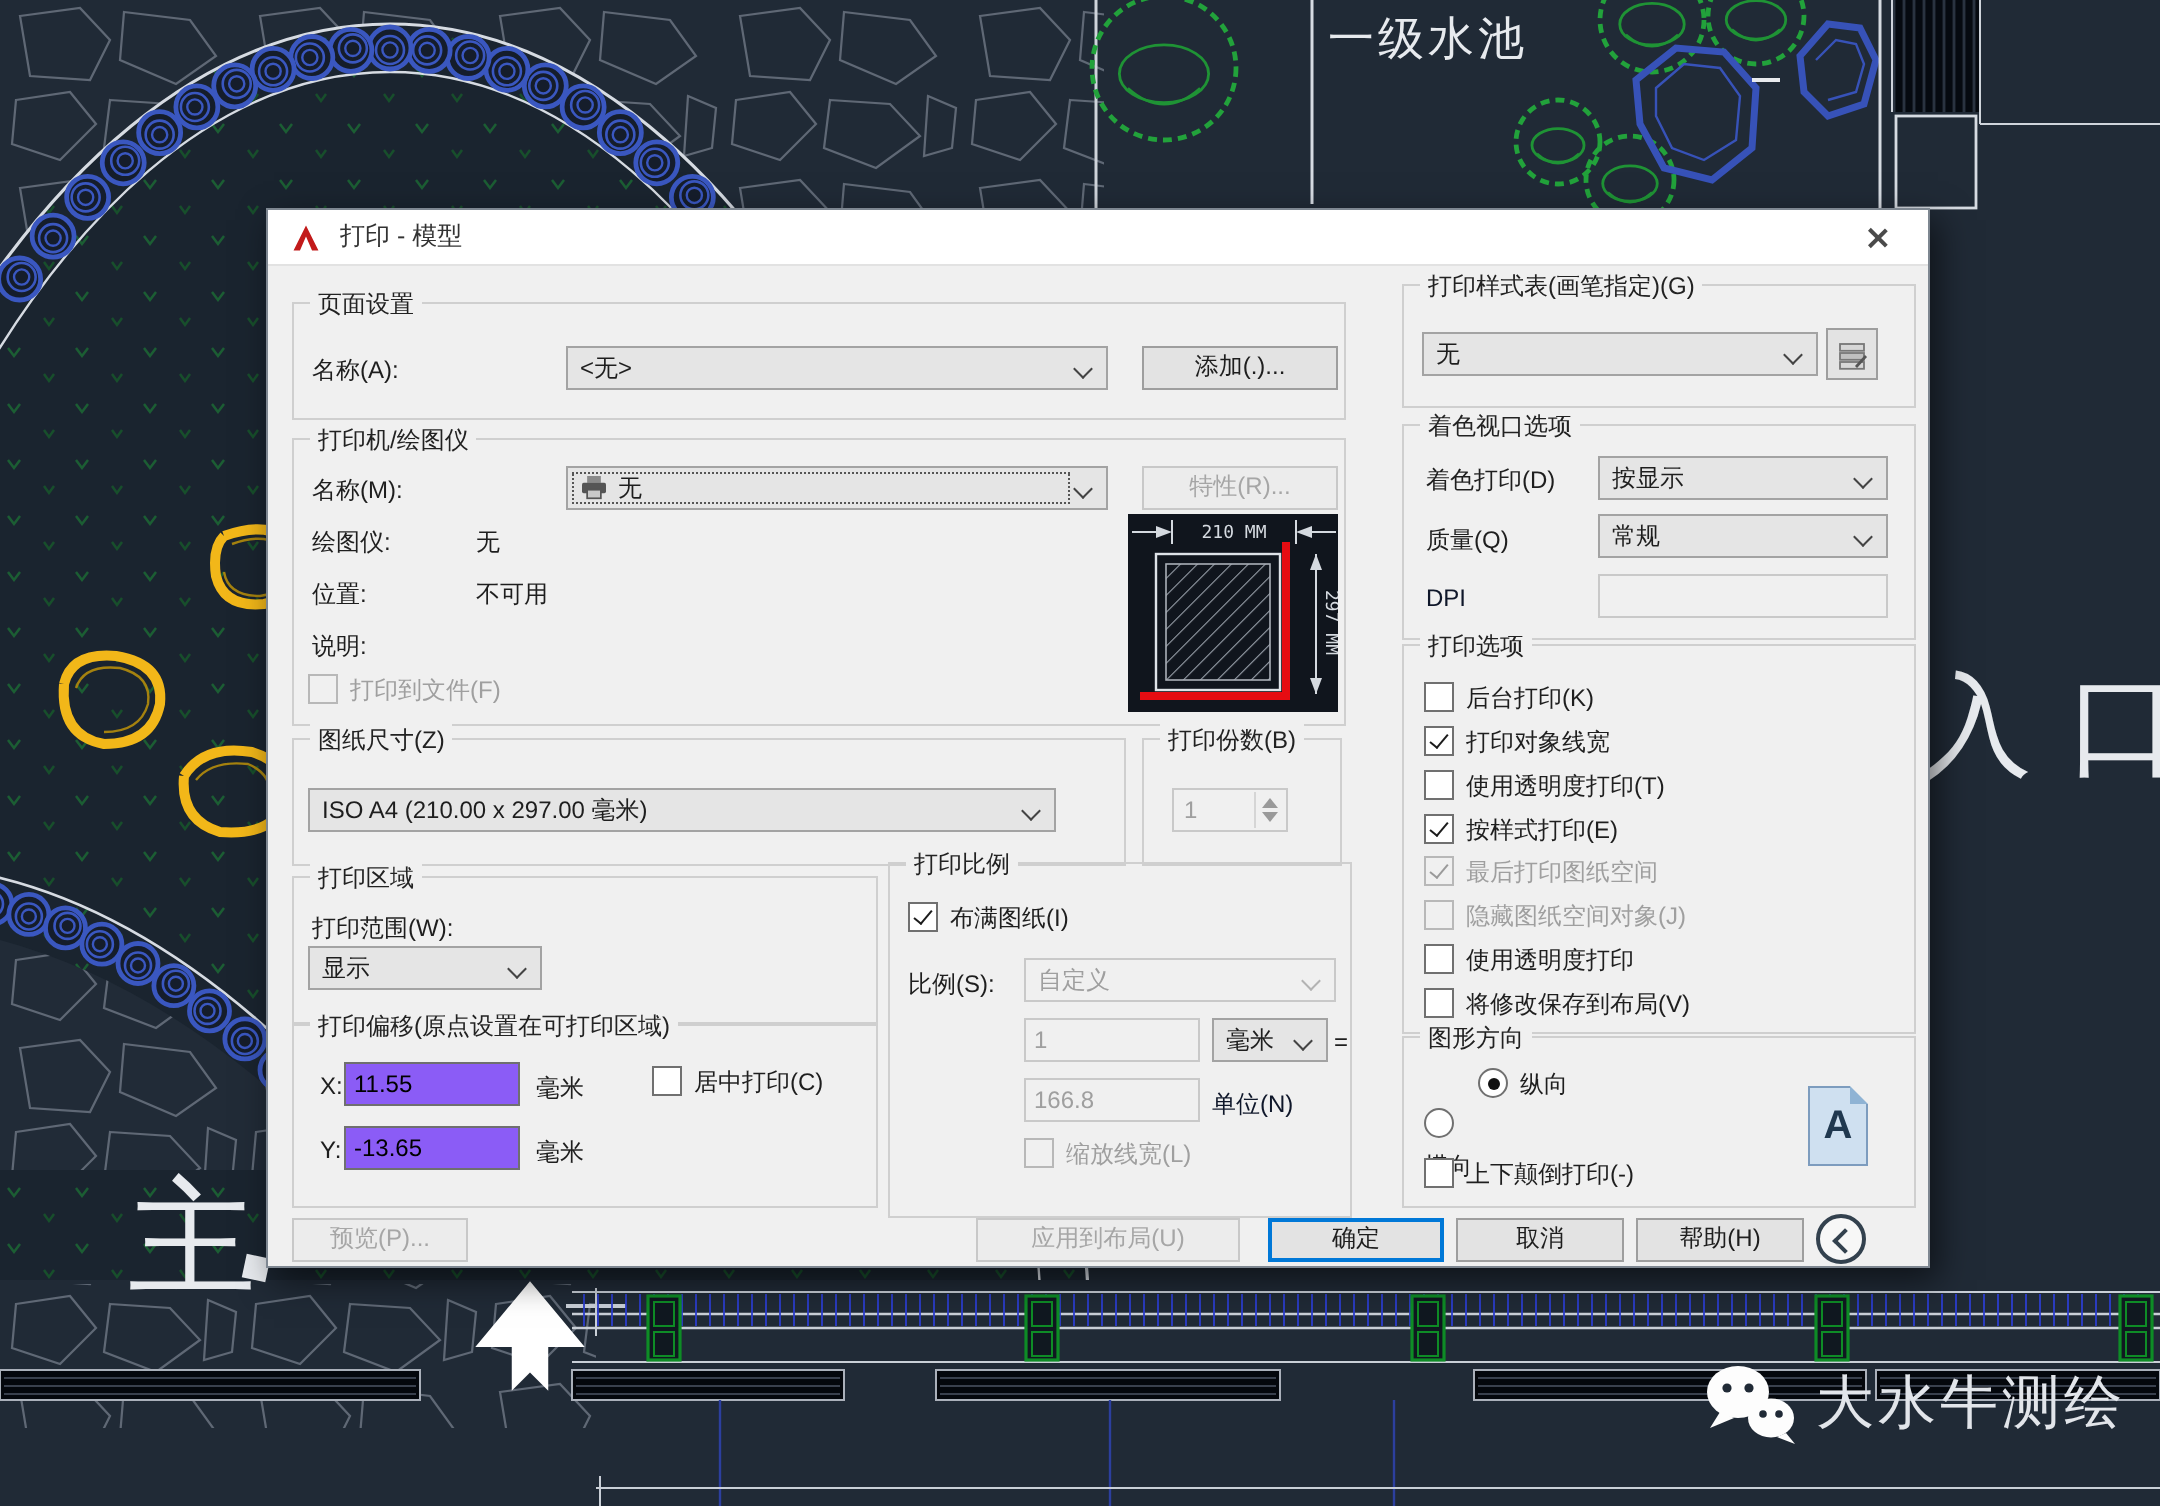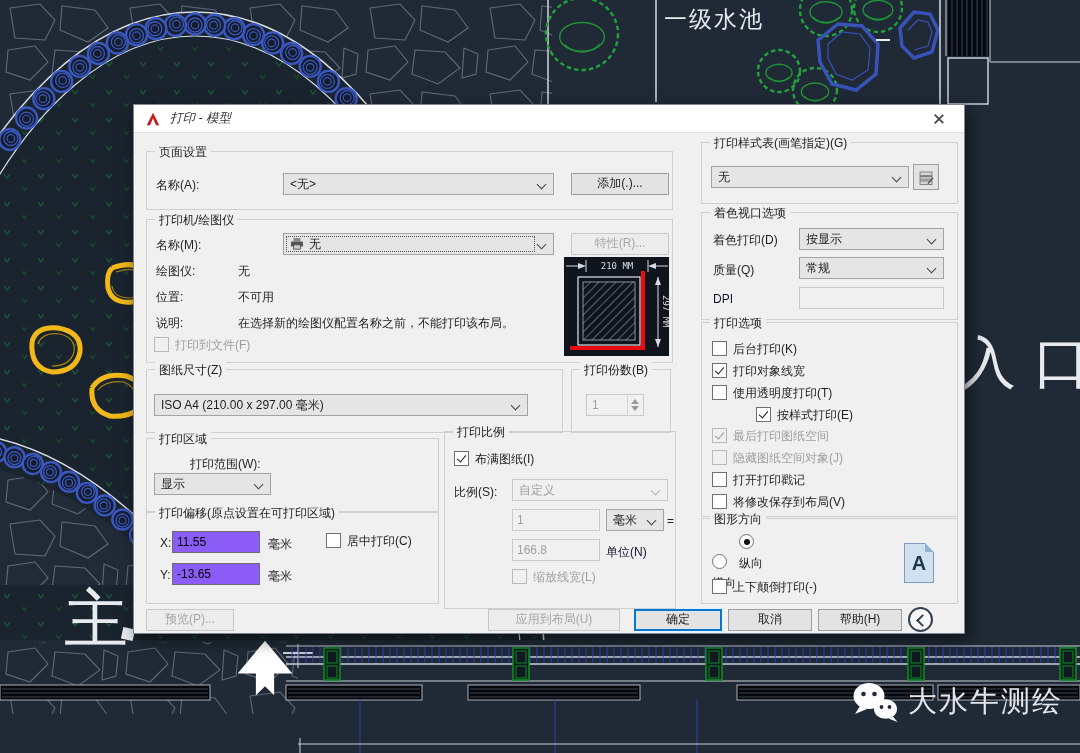--- a/index.html
+++ b/index.html
@@ -9,21 +9,21 @@
   .cadtext{position:absolute;color:#e7eaee;z-index:2;white-space:nowrap;}
   .watermark{position:absolute;left:852px;top:682px;display:flex;align-items:center;gap:10px;z-index:6;}
   .watermark .wm-text{color:#e2e5ea;font-size:29px;letter-spacing:2px;}
   .cursor{position:absolute;left:234px;top:640px;z-index:7;}
 
   
   .dlg{position:absolute;left:133px;top:104px;width:830px;height:528px;background:#f0f0f0;
        border:1px solid #7e8791;box-shadow:4px 6px 16px rgba(0,0,0,.55);z-index:10;
        font-size:12px;color:#1e1e1e;}
   .titlebar{position:absolute;left:0;top:0;right:0;height:28px;background:#ffffff;
-       border-bottom:1px solid #e2e2e2;display:flex;align-items:center;padding:0 10px;box-sizing:border-box;font-style:italic;}
+       border-bottom:1px solid #e2e2e2;display:flex;align-items:center;padding:0 10px;box-sizing:border-box;}
   .titlebar .ttl{font-size:12.5px;color:#333;margin-left:8px;}
   .closebtn{margin-left:auto;width:30px;height:24px;position:relative;cursor:default;}
   .xicon{position:absolute;left:9px;top:6px;width:12px;height:12px;}
   .xicon::before,.xicon::after{content:"";position:absolute;left:5px;top:0;width:1.6px;height:12px;background:#4a4a4a;}
   .xicon::before{transform:rotate(45deg);} .xicon::after{transform:rotate(-45deg);}
 
   .grp{position:absolute;border:1px solid #cfcfcf;background:transparent;}
   .grp .lbl{position:absolute;top:-8px;left:8px;background:#f0f0f0;padding:0 4px;color:#222;white-space:nowrap;}
   .lab{position:absolute;white-space:nowrap;color:#1e1e1e;}
   .lab.disabled{color:#0f172a;}
@@ -483,21 +483,20 @@
       </svg>
       <span>无</span>
       <span class="chev"></span>
     </div>
     <div class="btn disabled" style="left:437px;top:128px;width:98px;">特性(R)...</div>
     <span class="lab" style="left:22px;top:158px;">绘图仪:</span>
     <span class="lab" style="left:104px;top:158px;">无</span>
     <span class="lab" style="left:22px;top:184px;text-align:right;">位置:</span>
     <span class="lab" style="left:104px;top:184px;">不可用</span>
     <span class="lab" style="left:22px;top:210px;">说明:</span>
-    <span class="lab" style="left:104px;top:210px;">在选择新的绘图仪配置名称之前，不能打印该布局。</span>
     <div class="cbrow disabled" style="left:20px;top:232px;">
       <span class="cb disabled"></span>
       <span>打印到文件(F)</span>
     </div>
 
     <svg class="pv" style="left:430px;top:152px;" width="105" height="99">
       <defs>
         <pattern id="hat" width="6" height="6" patternUnits="userSpaceOnUse" patternTransform="rotate(45)">
           <line x1="0" y1="0" x2="0" y2="6" stroke="#9aa2ac" stroke-width="1.1"></line>
         </pattern>
@@ -534,21 +533,21 @@
       <span>1</span>
       <span class="arrows">
           <i class="up"></i>
           <i class="dn"></i>
         </span>
     </div>
 
     <div class="grp" style="left:12px;top:333px;width:291px;height:72px;">
       <span class="lbl">打印区域</span>
     </div>
-    <span class="lab" style="left:22px;top:351px;margin-left:34px;">打印范围(W):</span>
+    <span class="lab" style="left:22px;top:351px;">打印范围(W):</span>
     <div class="combo" style="left:20px;top:368px;width:117px;">
       <span>显示</span>
       <span class="chev"></span>
     </div>
 
     <div class="grp" style="left:12px;top:407px;width:291px;height:90px;">
       <span class="lbl">打印偏移(原点设置在可打印区域)</span>
     </div>
     <span class="lab" style="left:26px;top:431px;">X:</span>
     <input class="input" style="left: 38px; top: 426px; width: 88px;" value="11.55">
@@ -619,21 +618,21 @@
     <input class="input disabled" style="left: 665px; top: 182px; width: 145px;" value="">
 
     <div class="grp" style="left:567px;top:217px;width:255px;height:193px;">
       <span class="lbl">打印选项</span>
     </div>
     <div id="plot-options-list"></div>
 
     <div class="grp" style="left:567px;top:413px;width:255px;height:84px;">
       <span class="lbl">图形方向</span>
     </div>
-    <div class="cbrow" style="left:605px;top:429px;flex-direction:column;">
+    <div class="cbrow" style="left:605px;top:429px;">
       <span class="radio checked"></span>
       <span>纵向</span>
     </div>
     <div class="cbrow" style="left:578px;top:449px;flex-direction:column;">
       <span class="radio"></span>
       <span>横向</span>
     </div>
     <div class="cbrow" style="left:578px;top:474px;">
       <span class="cb"></span>
       <span>上下颠倒打印(-)</span>
@@ -653,34 +652,34 @@
         <span>后台打印(K)</span>
       </div>
       <div class="cbrow" style="left: 578px; top: 258px;">
         <span class="cb checked"></span>
         <span>打印对象线宽</span>
       </div>
       <div class="cbrow" style="left: 578px; top: 280px;">
         <span class="cb"></span>
         <span>使用透明度打印(T)</span>
       </div>
-      <div class="cbrow" style="left: 578px; top: 302px; margin-left: 44px;">
+      <div class="cbrow" style="left: 578px; top: 302px;">
         <span class="cb checked"></span>
         <span>按样式打印(E)</span>
       </div>
       <div class="cbrow disabled" style="left: 578px; top: 323px;">
         <span class="cb checked disabled"></span>
         <span>最后打印图纸空间</span>
       </div>
       <div class="cbrow disabled" style="left: 578px; top: 345px;">
         <span class="cb disabled"></span>
         <span>隐藏图纸空间对象(J)</span>
       </div>
       <div class="cbrow" style="left: 578px; top: 367px;">
         <span class="cb"></span>
-        <span>打开打印戳记</span>
+        <span>使用透明度打印</span>
       </div>
       <div class="cbrow" style="left: 578px; top: 389px;">
         <span class="cb"></span>
         <span>将修改保存到布局(V)</span>
       </div>
     </div>
 </div>
 
 </body></html>

